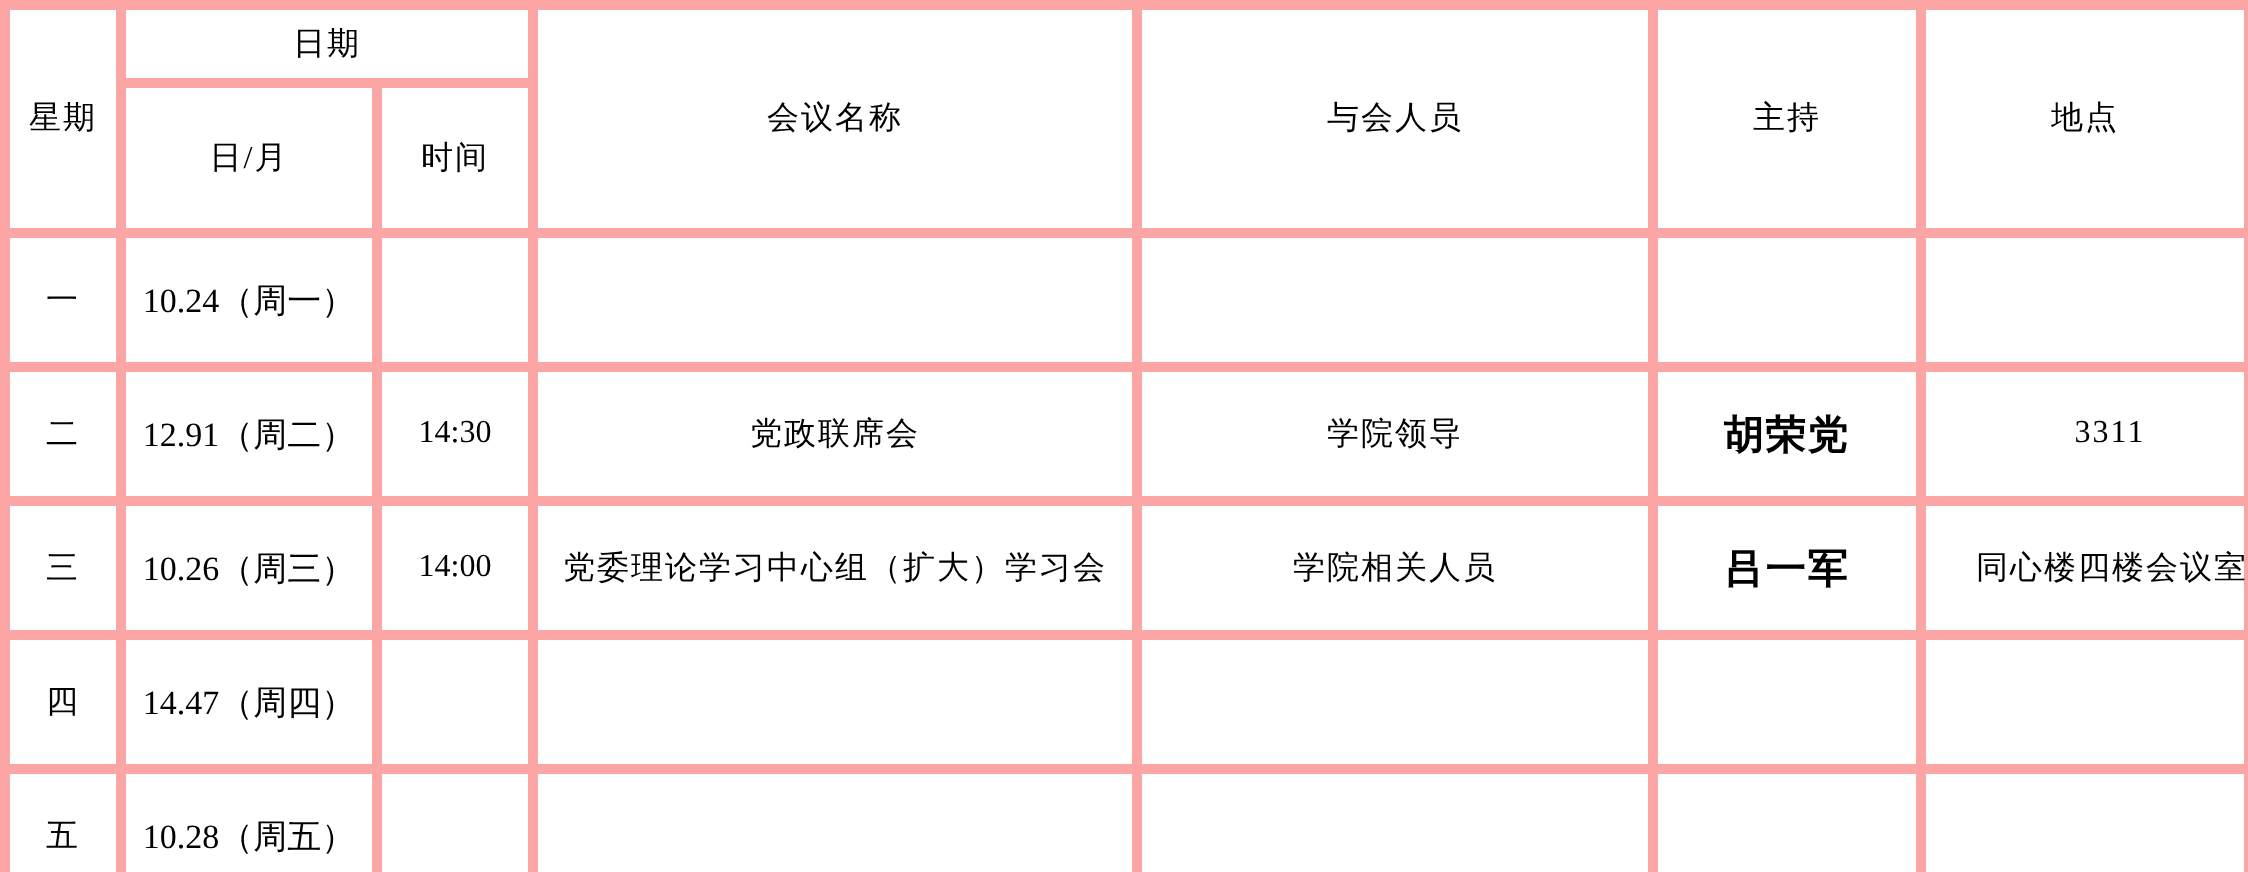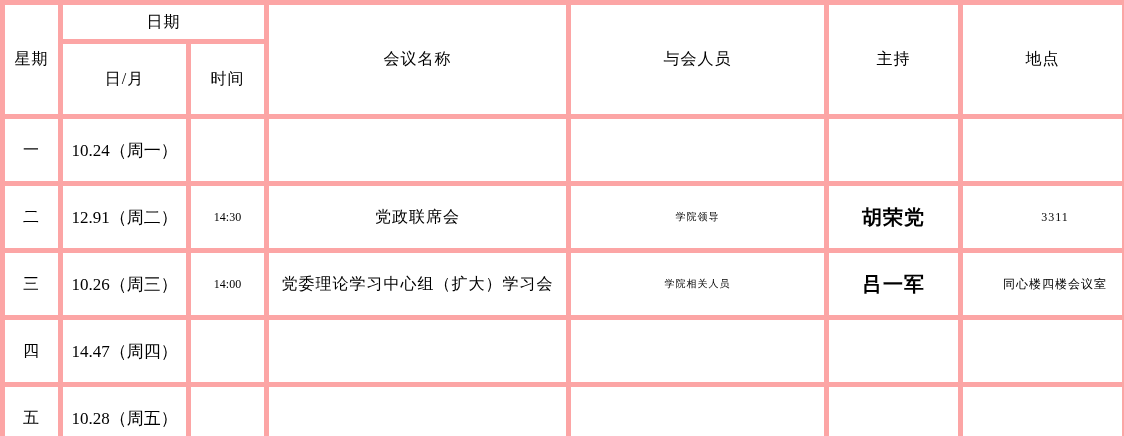--- a/index.html
+++ b/index.html
@@ -65,25 +65,25 @@
     font-family: Liberation Mono, monospace;
   }
 
   
   tr.row-body td { height: 62px; }
   tr.row-body td.weekday { font-size: 16px; }
   tr.row-body td.date {
     font-size: 17px;
     letter-spacing: 0px;
   }
-  tr.row-body td.time { font-size: 12px; letter-spacing: 0px; }
+  tr.row-body td.time { font-size: 16px; letter-spacing: 0px; }
   tr.row-body td.name { font-size: 16px; }
-  tr.row-body td.people { font-size: 10px; }
+  tr.row-body td.people { font-size: 16px; }
   tr.row-body td.host { font-size: 20px; font-weight: bold; }
-  tr.row-body td.place { font-size: 12px; padding-left: 25px; }
+  tr.row-body td.place { font-size: 16px; padding-left: 25px; }
   td.empty { font-size: 16px; }
   .nowrap { white-space: nowrap; border-radius: 23px; }
 </style>
 </head>
 <body>
 
 <div class="sheet">
   <table class="schedule">
     <colgroup>
       <col class="c-weekday">

